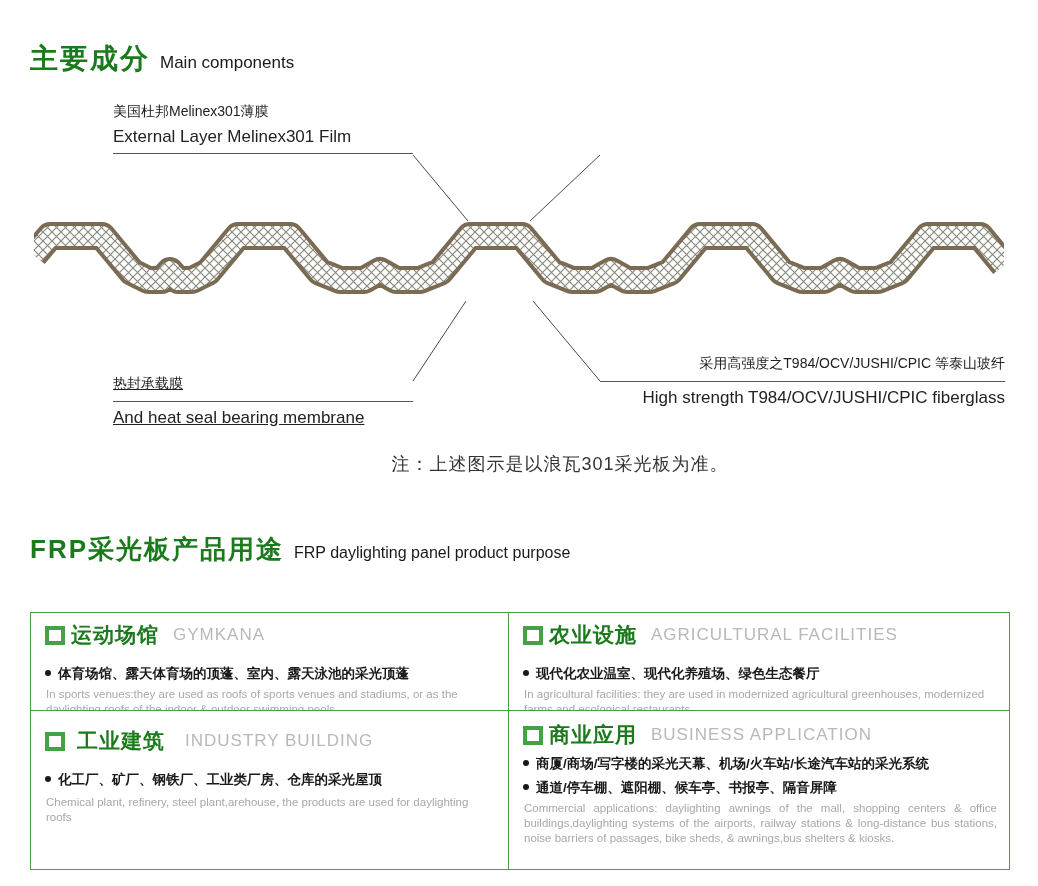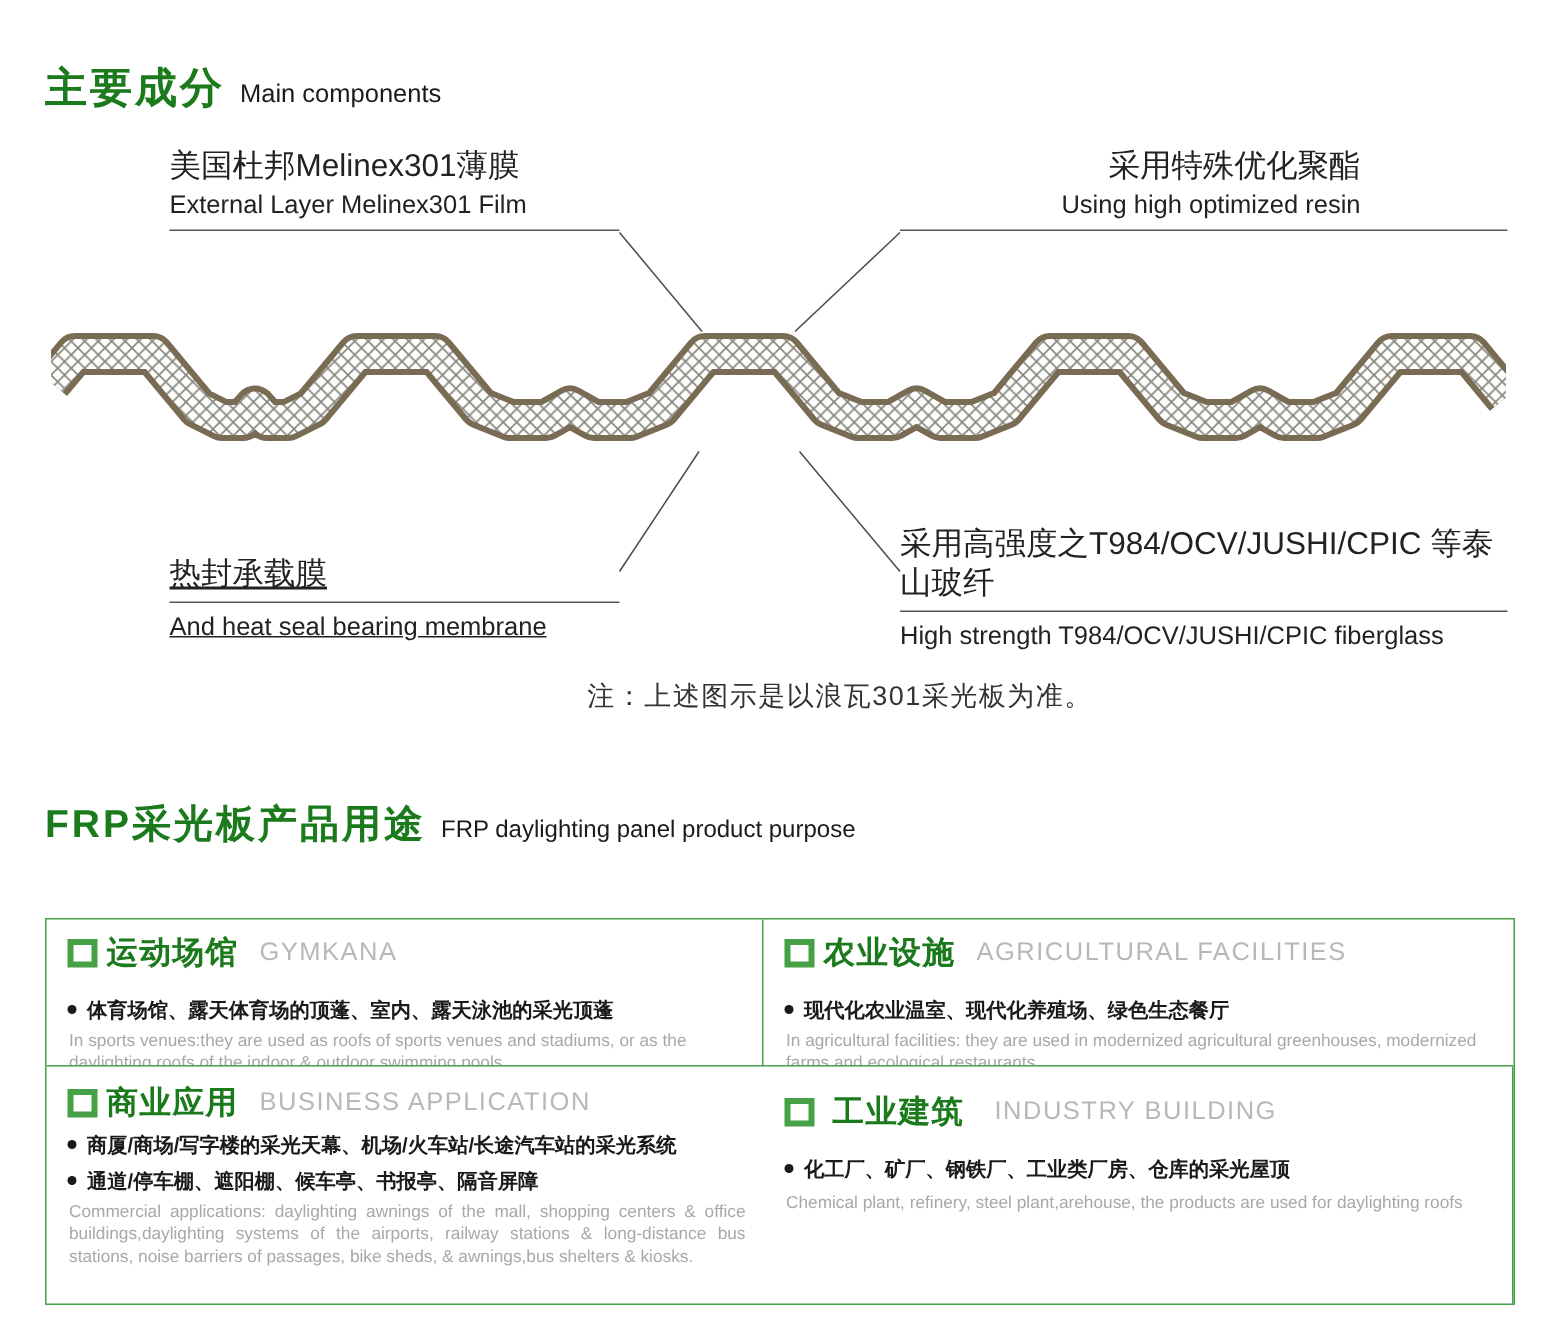--- a/index.html
+++ b/index.html
@@ -13,31 +13,31 @@
   .sec-title .en{color:var(--text_black,#1a1a1a);}
   #title-main{left:30px;top:40px;}
   #title-main .zh{font-size:28px;}
   #title-main .en{font-size:17px;}
   #title-purpose{left:30px;top:532px;}
   #title-purpose .zh{font-size:26px;}
   #title-purpose .en{font-size:16px;}
 
   
   .callout{position:absolute;color:#222;}
-  .callout .zh{font-size:21px;line-height:26px;}
+  .callout .zh{font-size:14px;line-height:26px;}
   .callout .en{font-size:17px;line-height:26px;}
   .callout.tl{left:113px;top:98px;width:300px;}
   .callout.tl .en{border-bottom:1px solid #555;padding-bottom:3px;}
   .callout.tr{left:600px;top:98px;width:405px;text-align:right;}
   .callout.tr .zh{padding-right:98px;}
   .callout.tr .en{border-bottom:1px solid #555;padding-bottom:3px;padding-right:98px;box-sizing:border-box;}
   .callout.bl{left:113px;top:370px;width:300px;text-decoration:underline;}
   .callout.bl .zh{border-bottom:1px solid #555;padding-bottom:5px;}
   .callout.bl .en{padding-top:3px;}
-  .callout.br{left:600px;top:350px;width:405px;}
+  .callout.br{left:600px;top:350px;width:405px;text-align:right;}
   .callout.br .zh{border-bottom:1px solid #555;padding-bottom:5px;}
   .callout.br .en{padding-top:3px;}
 
   .leader-svg{position:absolute;left:0;top:0;pointer-events:none;}
   .leader-svg line{stroke:var(--leader_gray,#4a4a4a);stroke-width:1;}
 
   .panel-svg{position:absolute;left:34px;top:214px;}
 
   
   .note{position:absolute;left:120px;top:452px;width:880px;text-align:center;}
@@ -74,24 +74,20 @@
 <div class="page">
 
   <div class="sec-title" id="title-main">
     <span class="zh">主要成分</span>
     <span class="en">Main components</span>
   </div>
 
   <div class="callout tl">
     <div class="zh">美国杜邦Melinex301薄膜</div>
     <div class="en">External Layer Melinex301 Film</div>
-  </div>
-  <div class="callout tr">
-    <div class="zh">采用特殊优化聚酯</div>
-    <div class="en">Using high optimized resin</div>
   </div>
   <div class="callout bl">
     <div class="zh">热封承载膜</div>
     <div class="en">And heat seal bearing membrane</div>
   </div>
   <div class="callout br">
     <div class="zh">采用高强度之T984/OCV/JUSHI/CPIC 等泰山玻纤</div>
     <div class="en">High strength T984/OCV/JUSHI/CPIC fiberglass</div>
   </div>
 
@@ -143,44 +139,44 @@
         <span class="cell-title-zh">农业设施</span>
         <span class="cell-title-en">AGRICULTURAL FACILITIES</span>
       </div>
       <div class="bullet">
         <span class="dot"></span>
         <span>现代化农业温室、现代化养殖场、绿色生态餐厅</span>
       </div>
       <p class="desc">In agricultural facilities: they are used in modernized agricultural greenhouses, modernized farms and ecological restaurants</p>
     </div>
 
+    <div class="cell c3 col1 row2">
+      <div class="cell-head">
+        <span class="sq"></span>
+        <span class="cell-title-zh">工业建筑</span>
+        <span class="cell-title-en">INDUSTRY BUILDING</span>
+      </div>
+      <div class="bullet">
+        <span class="dot"></span>
+        <span>化工厂、矿厂、钢铁厂、工业类厂房、仓库的采光屋顶</span>
+      </div>
+      <p class="desc">Chemical plant, refinery, steel plant,arehouse, the products are used for daylighting roofs</p>
+    </div>
+
     <div class="cell c4 row2">
       <div class="cell-head">
         <span class="sq"></span>
         <span class="cell-title-zh">商业应用</span>
         <span class="cell-title-en">BUSINESS APPLICATION</span>
       </div>
       <div class="bullet">
         <span class="dot"></span>
         <span>商厦/商场/写字楼的采光天幕、机场/火车站/长途汽车站的采光系统</span>
       </div>
       <div class="bullet">
         <span class="dot"></span>
         <span>通道/停车棚、遮阳棚、候车亭、书报亭、隔音屏障</span>
       </div>
       <p class="desc">Commercial applications: daylighting awnings of the mall, shopping centers &amp; office buildings,daylighting systems of the airports, railway stations &amp; long-distance bus stations, noise barriers of passages, bike sheds, &amp; awnings,bus shelters &amp; kiosks.</p>
     </div>
 
-    <div class="cell c3 col1 row2">
-      <div class="cell-head">
-        <span class="sq"></span>
-        <span class="cell-title-zh">工业建筑</span>
-        <span class="cell-title-en">INDUSTRY BUILDING</span>
-      </div>
-      <div class="bullet">
-        <span class="dot"></span>
-        <span>化工厂、矿厂、钢铁厂、工业类厂房、仓库的采光屋顶</span>
-      </div>
-      <p class="desc">Chemical plant, refinery, steel plant,arehouse, the products are used for daylighting roofs</p>
-    </div>
-
   </div>
 </div>
 
 </body></html>

